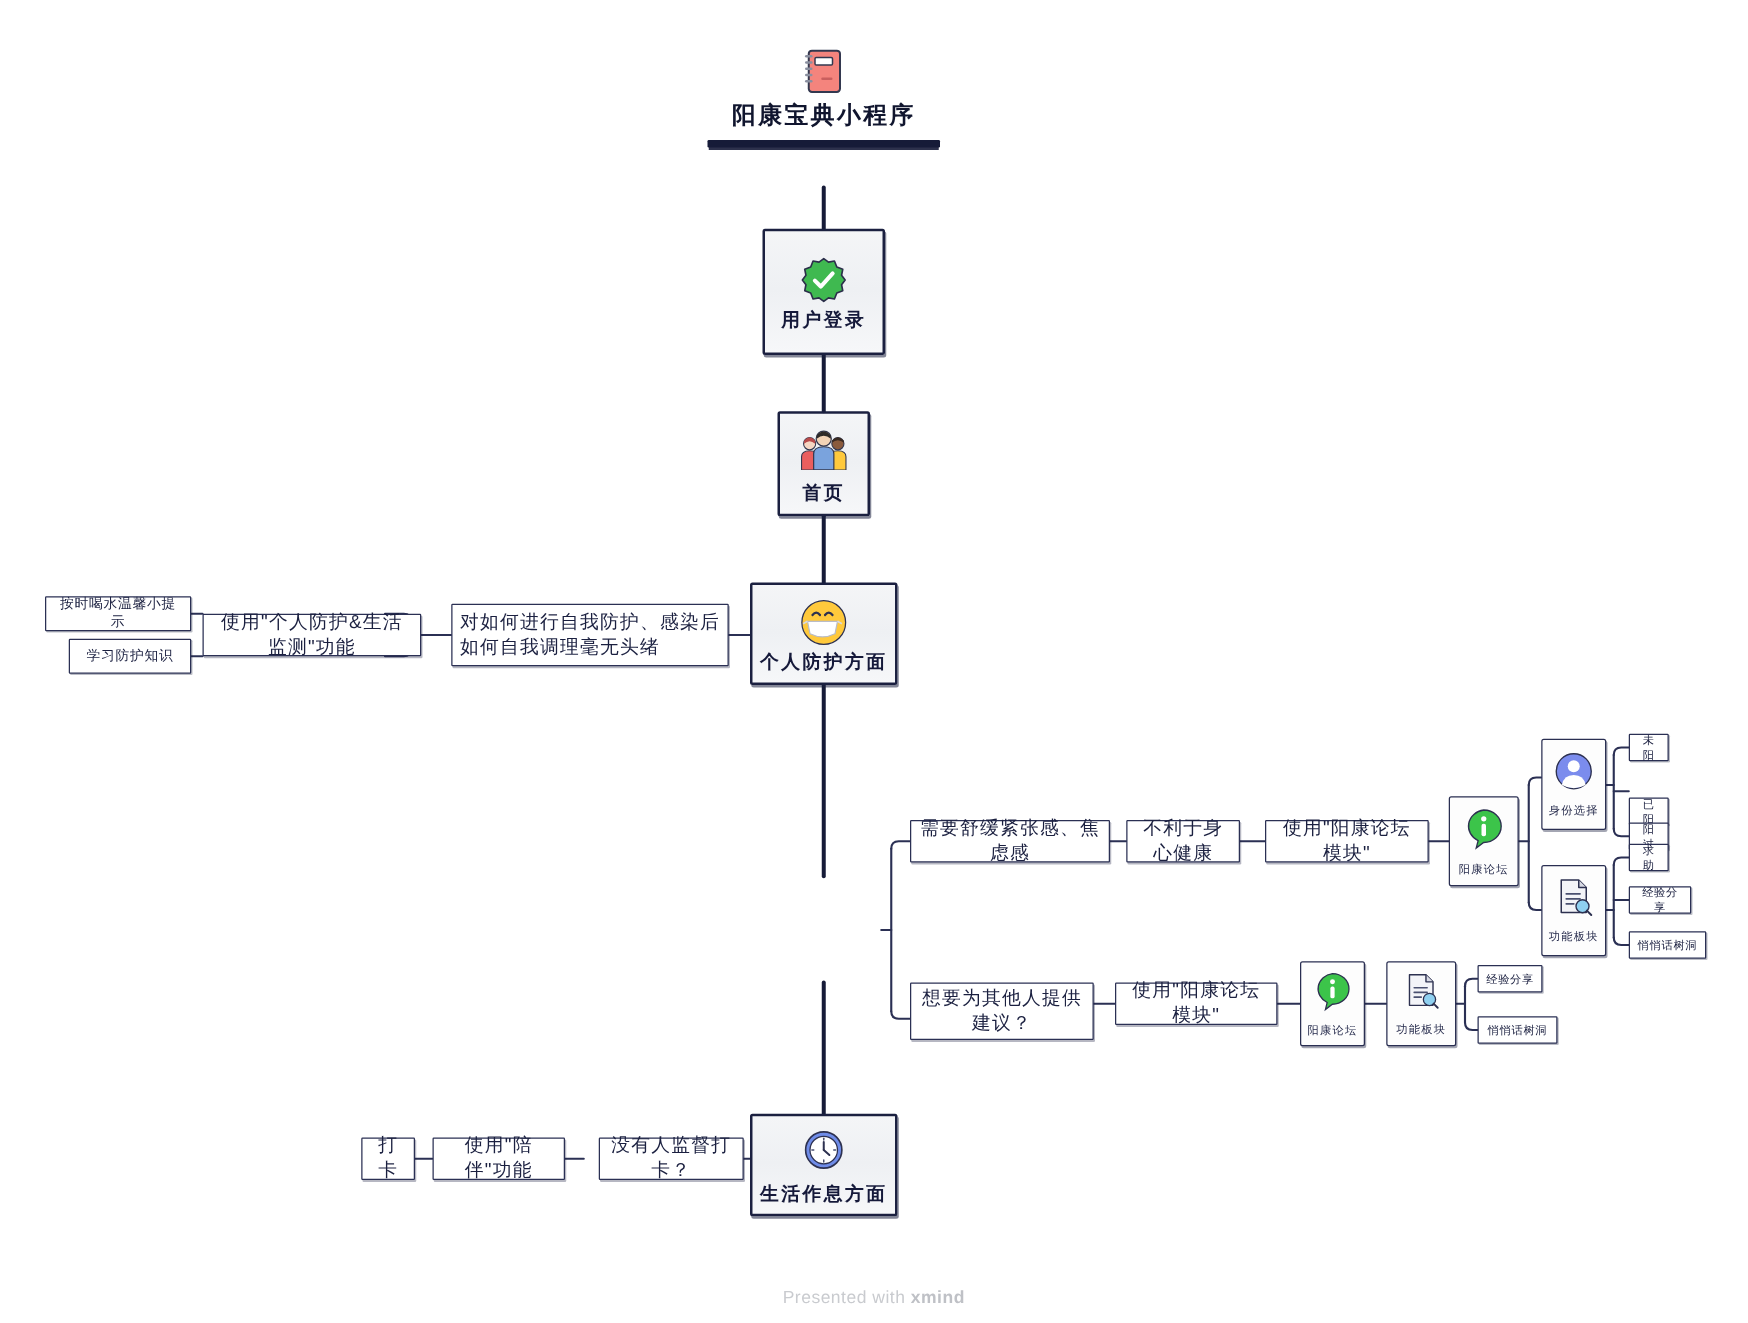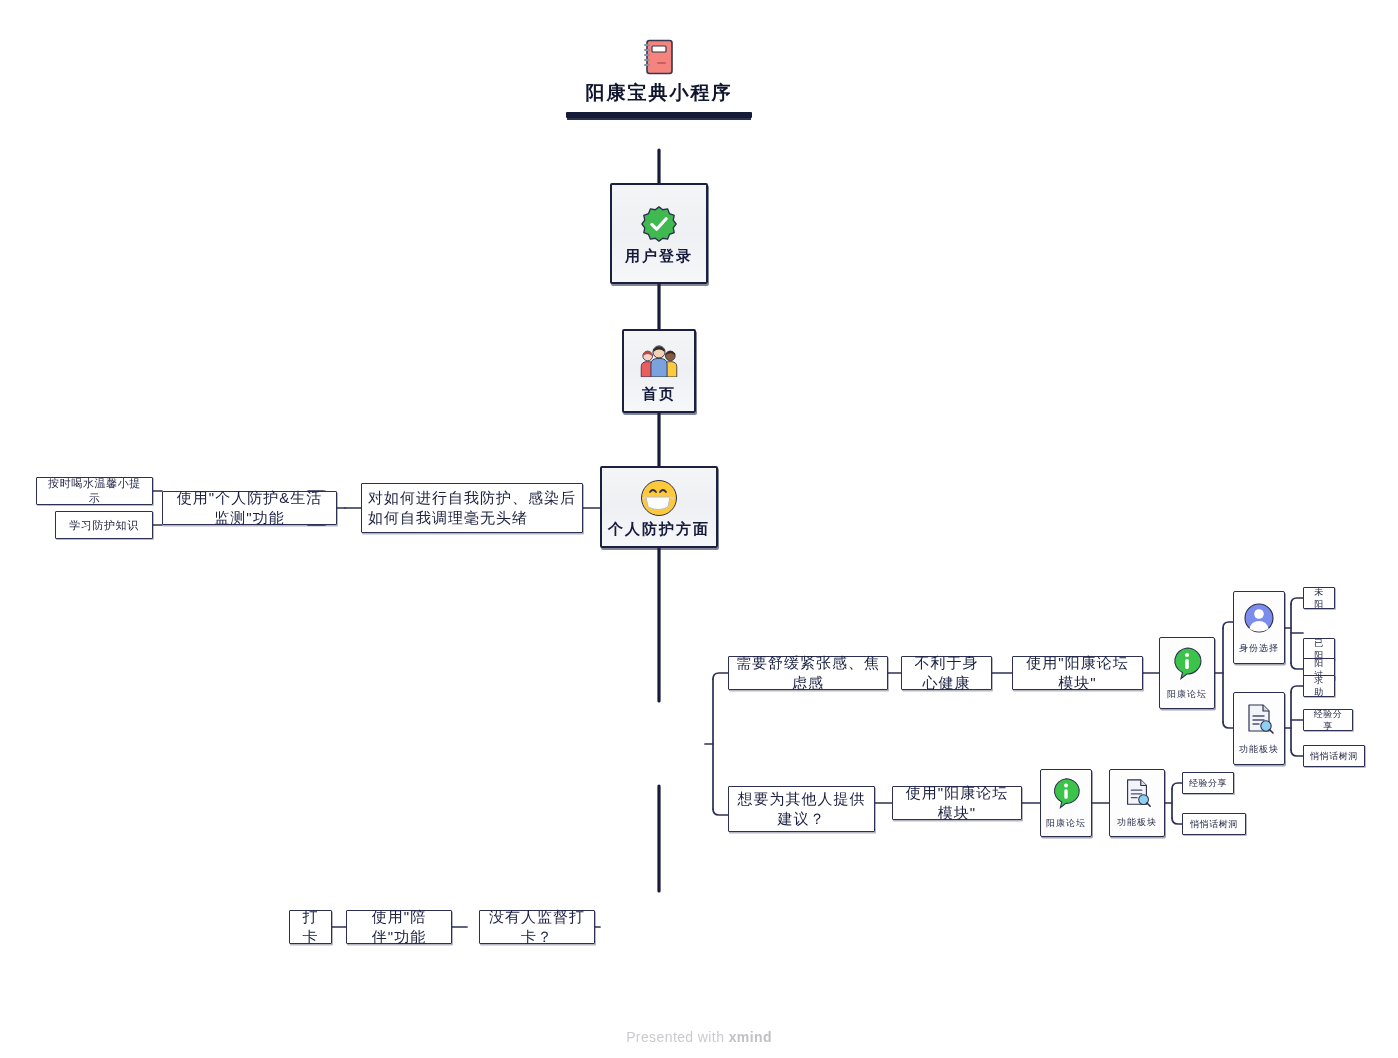--- a/index.html
+++ b/index.html
@@ -379,20 +379,37 @@
         <circle cx="24" cy="24" r="5.2" fill="#8fd0f0" stroke="#2d3150" stroke-width="1.1"></circle>
         <path d="M27.5 27.5 L31 31" stroke="#2d3150" stroke-width="1.6" stroke-linecap="round"></path>
       </svg>
     </span>
     <span class="cap">功能板块</span>
   </div>
 
   <div class="node text-node tiny" style="left:1182px; top:772px; width:52px; height:22px;">经验分享</div>
   <div class="node text-node tiny" style="left:1182px; top:813px; width:64px; height:22px;">悄悄话树洞</div>
 
+  <div class="node big-node" style="left:600px; top:891px; width:118px; height:82px;">
+    <span class="glyph">
+      <svg width="34" height="34" viewBox="0 0 34 34" xmlns="http://www.w3.org/2000/svg">
+        <circle cx="17" cy="17" r="14.5" fill="#6f8ce8" stroke="#2d3150" stroke-width="1.3"></circle>
+        <circle cx="17" cy="17" r="11" fill="#ffffff" stroke="#2d3150" stroke-width="1"></circle>
+        <g stroke="#4a5070" stroke-width="1.2" stroke-linecap="round">
+          <path d="M17 7.5 L17 9"></path>
+          <path d="M17 25 L17 26.5"></path>
+          <path d="M7.5 17 L9 17"></path>
+          <path d="M25 17 L26.5 17"></path>
+        </g>
+        <path d="M17 17 L17 10.5" stroke="#2d3150" stroke-width="1.6" stroke-linecap="round"></path>
+        <path d="M17 17 L21.5 21" stroke="#2d3150" stroke-width="1.6" stroke-linecap="round"></path>
+      </svg>
+    </span>
+    <span class="cap">生活作息方面</span>
+  </div>
 
   <div class="node text-node" style="left:467px; top:910px; width:116px; height:34px;margin-left:12px;">没有人监督打卡？</div>
   <div class="node text-node" style="left:346px; top:910px; width:106px; height:34px;">使用"陪伴"功能</div>
   <div class="node text-node" style="left:289px; top:910px; width:43px; height:34px;">打卡</div>
 
   <div class="watermark">
     <span>Presented with </span><b>xmind</b>
   </div>
 
 </div>

